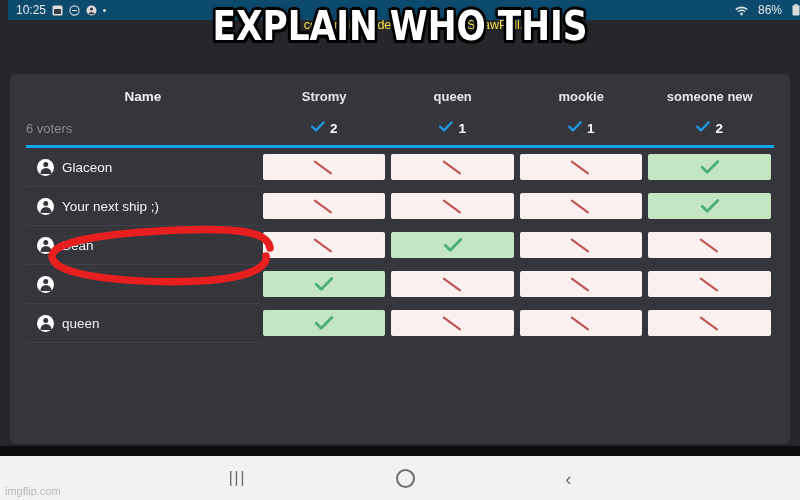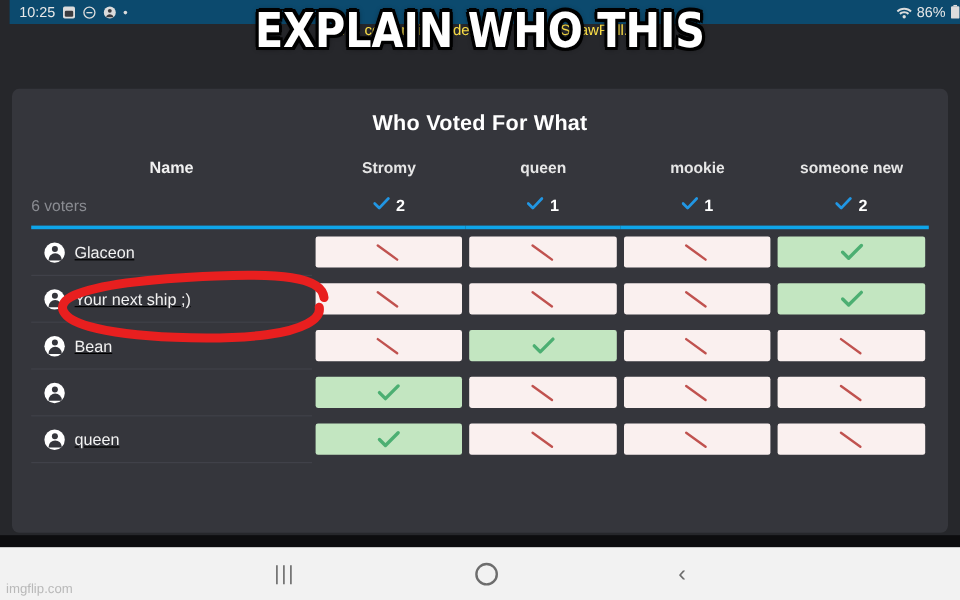--- a/index.html
+++ b/index.html
@@ -11,21 +11,21 @@
   }
 
   
   .statusbar{
     position:absolute;top:0;left:8px;width:800px;height:20px;
     background:#0c4a6e;color:#e8e8e8;
     display:flex;align-items:center;justify-content:space-between;
     padding:0 8px;box-sizing:border-box;font-size:12px;
   }
   .sb-left{display:flex;align-items:center;gap:6px;}
-  .sb-right{display:flex;align-items:center;gap:4px;font-size:12px;}
+  .sb-right{display:flex;align-items:center;gap:10px;font-size:12px;}
   .sb-ico{display:inline-flex;align-items:center;}
   .dot-small{width:3px;height:3px;border-radius:50%;background:#dcdcdc;display:inline-block;}
 
   
   .bg-note{
     position:absolute;top:18px;left:0;width:800px;
     text-align:center;color:#fde047;font-size:12.5px;
     white-space:nowrap;
   }
 
@@ -73,21 +73,21 @@
     padding:5px 0 9px 0;border-bottom:3px solid #0ea5e9;
   }
   .voters-label{color:#8a8c92;font-size:13px;text-align:left;padding-left:12px;}
   .tally{display:flex;align-items:center;justify-content:center;gap:5px;
          color:#ffffff;font-size:13.5px;font-weight:bold;}
 
   tr.vrow td{height:36px;vertical-align:middle;}
   tr.vrow td.namecell{
     border-bottom:1px solid #404149;
   }
-  .nameflex{display:flex;align-items:center;gap:8px;padding-left:10px;text-decoration:underline;}
+  .nameflex{display:flex;align-items:center;gap:8px;padding-left:10px;}
   .avatar{
     width:17px;height:17px;border-radius:50%;background:#ffffff;
     position:relative;flex:0 0 auto;
   }
   .avatar::before{
     content:"";position:absolute;left:50%;top:3px;transform:translateX(-50%);
     width:5.5px;height:5.5px;border-radius:50%;background:#35363c;
   }
   .avatar::after{
     content:"";position:absolute;left:50%;bottom:1.5px;transform:translateX(-50%);
@@ -178,21 +178,20 @@
           <rect x="2.5" y="0" width="3" height="1.3" fill="#dcdcdc"></rect>
           <rect x="0.5" y="1.3" width="7" height="10.2" rx="1" fill="#dcdcdc"></rect>
         </svg>
     </span>
   </div>
 </div>
 
 <div class="meme-caption">EXPLAIN WHO THIS</div>
 
 <div class="card">
-  <div class="card-title">Who Voted For What</div>
 
   <table class="ptable">
     <colgroup>
       <col class="c-name">
         <col class="c-opt">
         <col class="c-opt">
         <col class="c-opt">
         <col class="c-opt">
     </colgroup>
     <thead>

